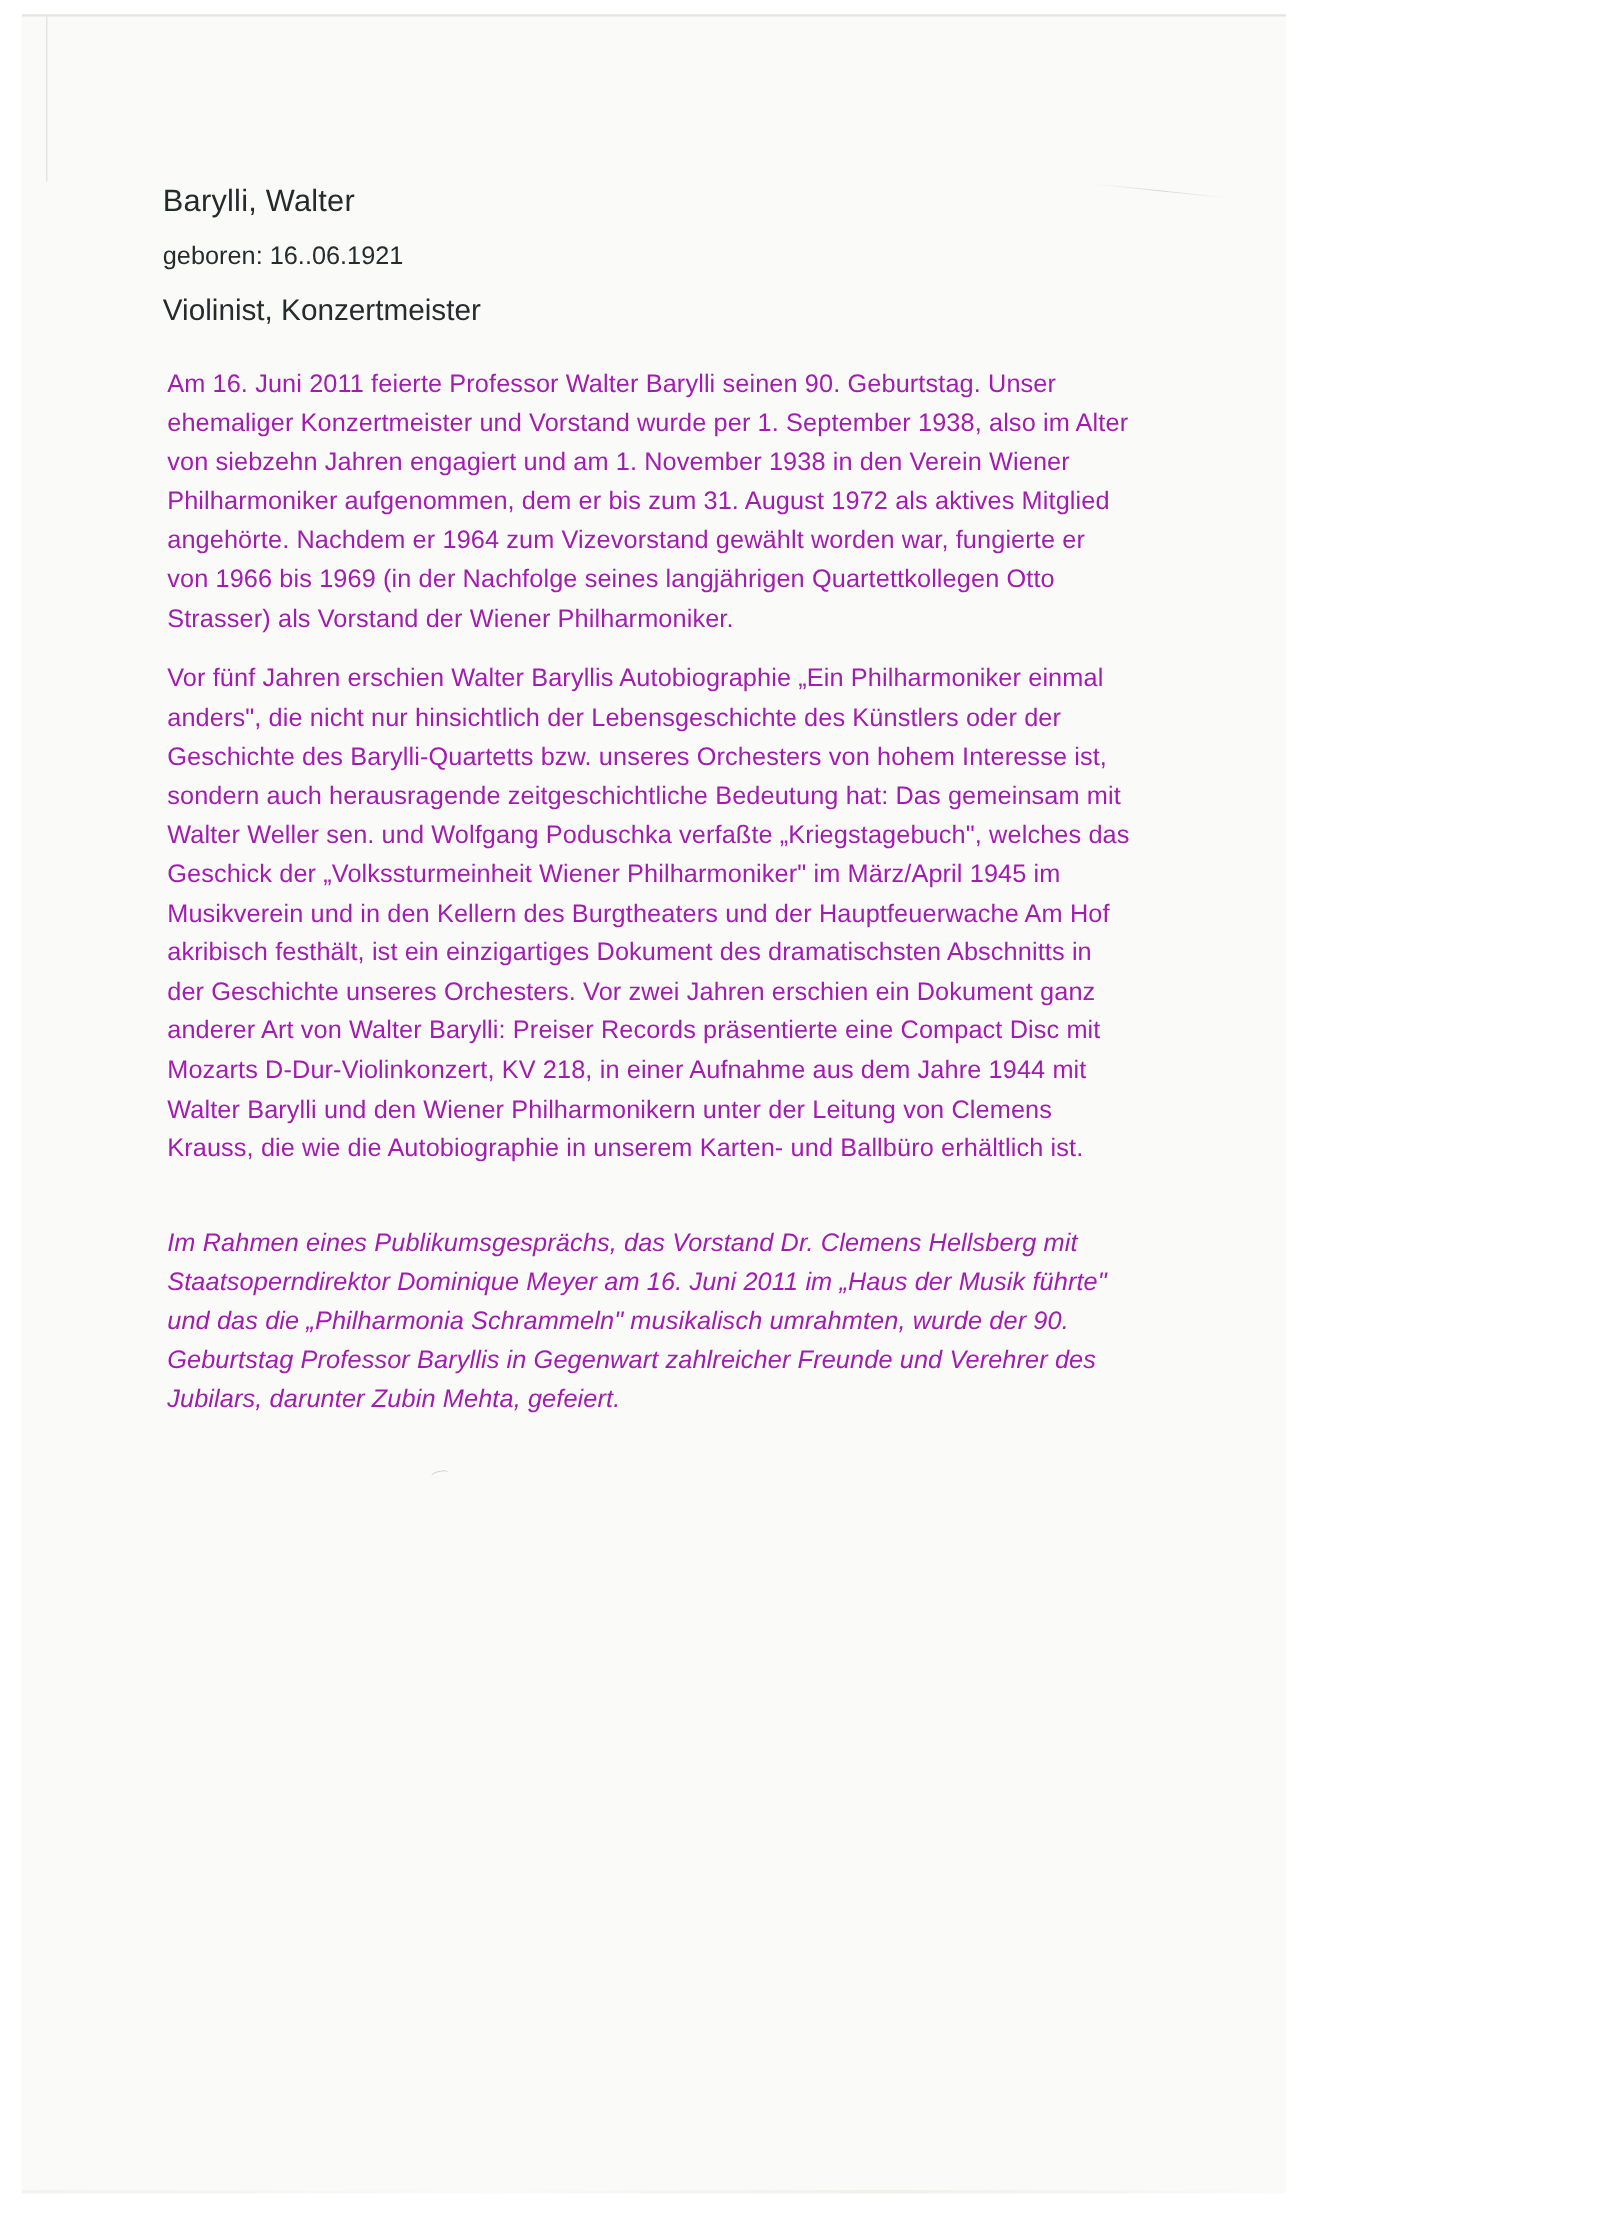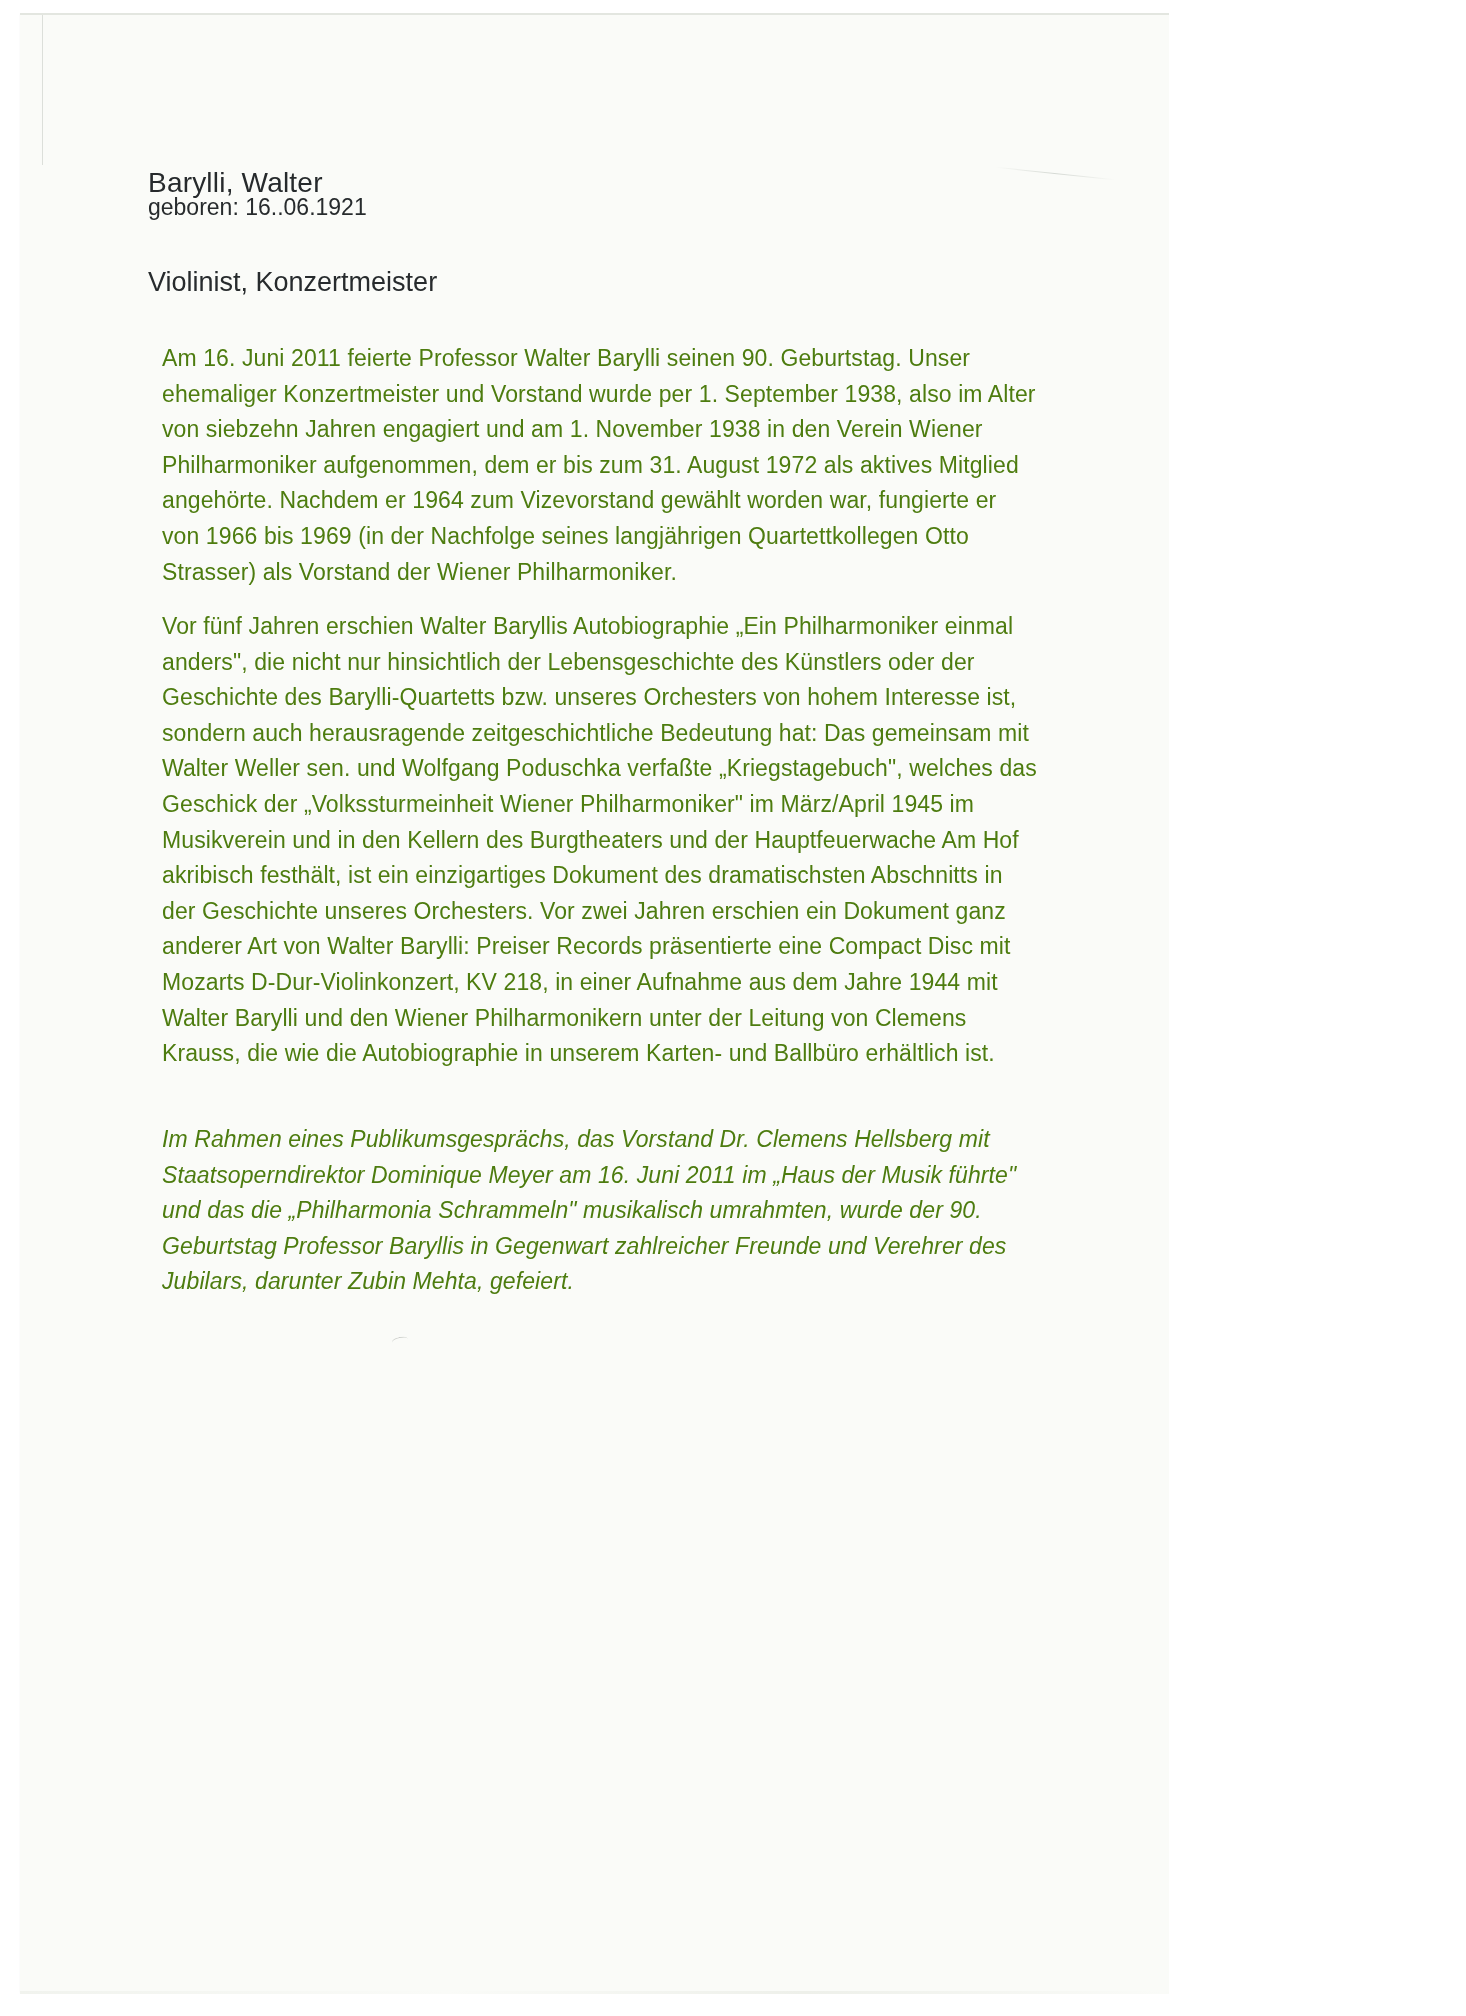--- a/index.html
+++ b/index.html
@@ -41,39 +41,39 @@
     top: 152px;
     margin: 0;
     font-size: 28px;
     font-weight: 400;
     color: #262a2c;
     letter-spacing: 0.2px;
   }
   .birth-line {
     position: absolute;
     left: 128px;
-    top: 179px;
+    top: 204px;
     font-size: 23px;
     color: #272b2d;
   }
   .subtitle-line {
     position: absolute;
     left: 128px;
     top: 252px;
     font-size: 27px;
     color: #272b2d;
   }
   .para {
     position: absolute;
     left: 128px;
     width: 880px;
-    margin: 14px;
+    margin: 4px;
     font-size: 23px;
     line-height: 35.6px;
-    color: #4d7c0f;
+    color: #a21caf;
     white-space: pre-line;
     letter-spacing: 0.1px;
   }
   .para-1 { top: 312px; }
   .para-2 { top: 580px; }
   .para-3 { top: 1093px; font-style: italic; }
 
   
   .hand-mark {
     position: absolute;

